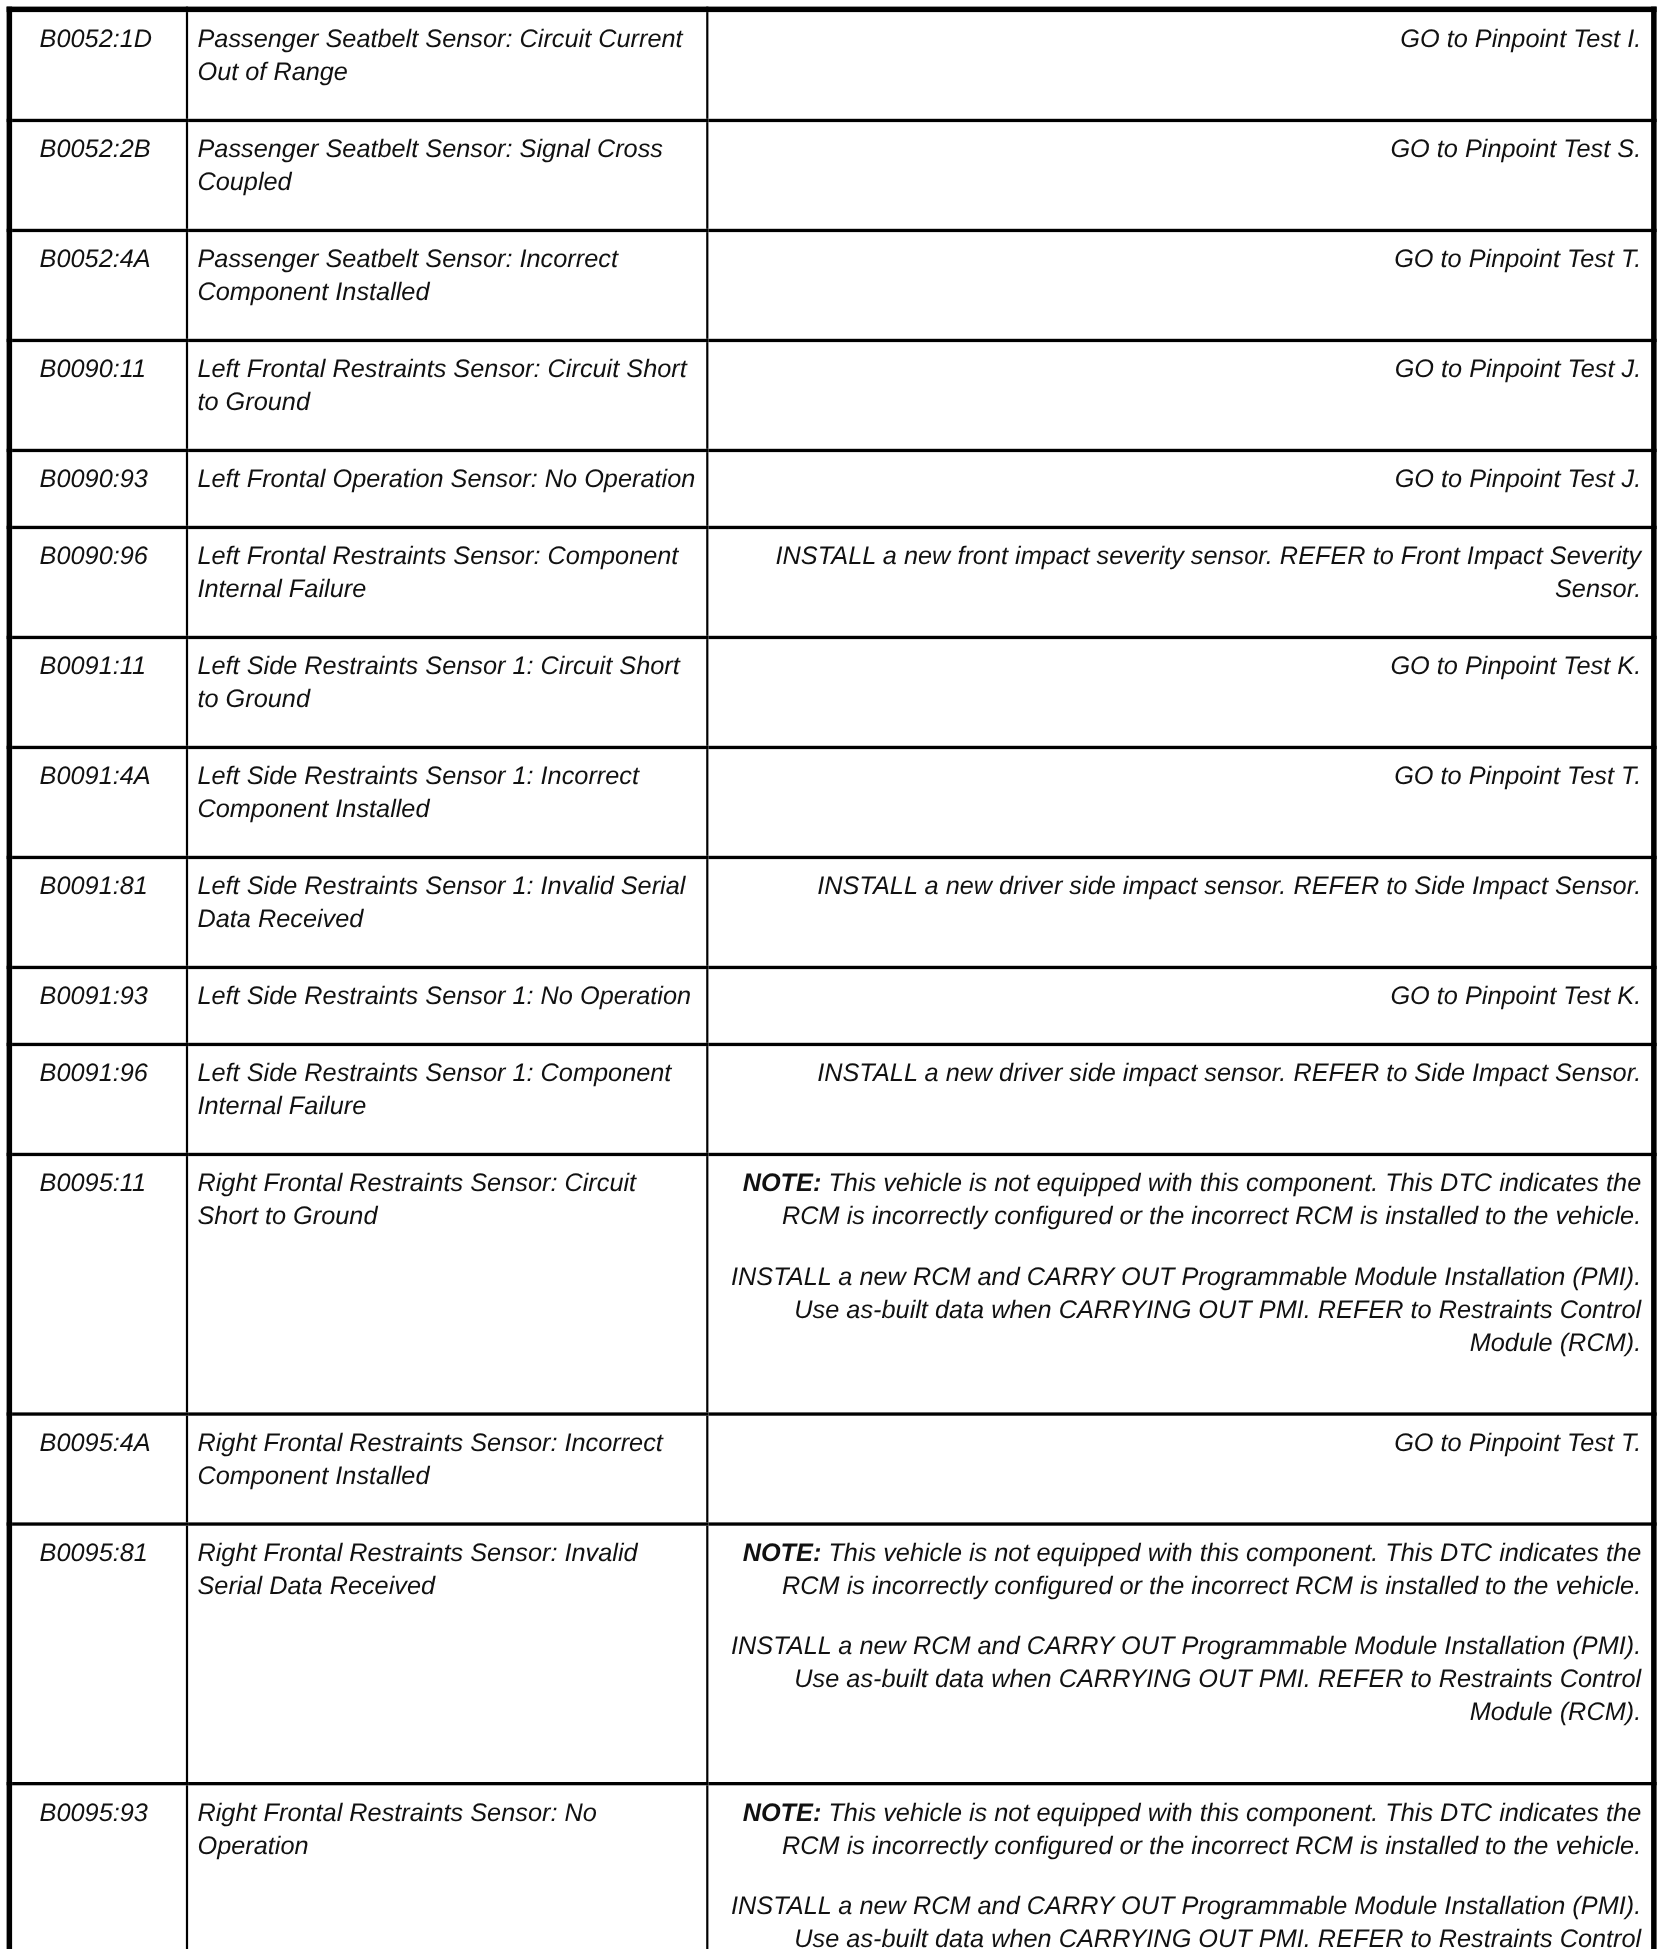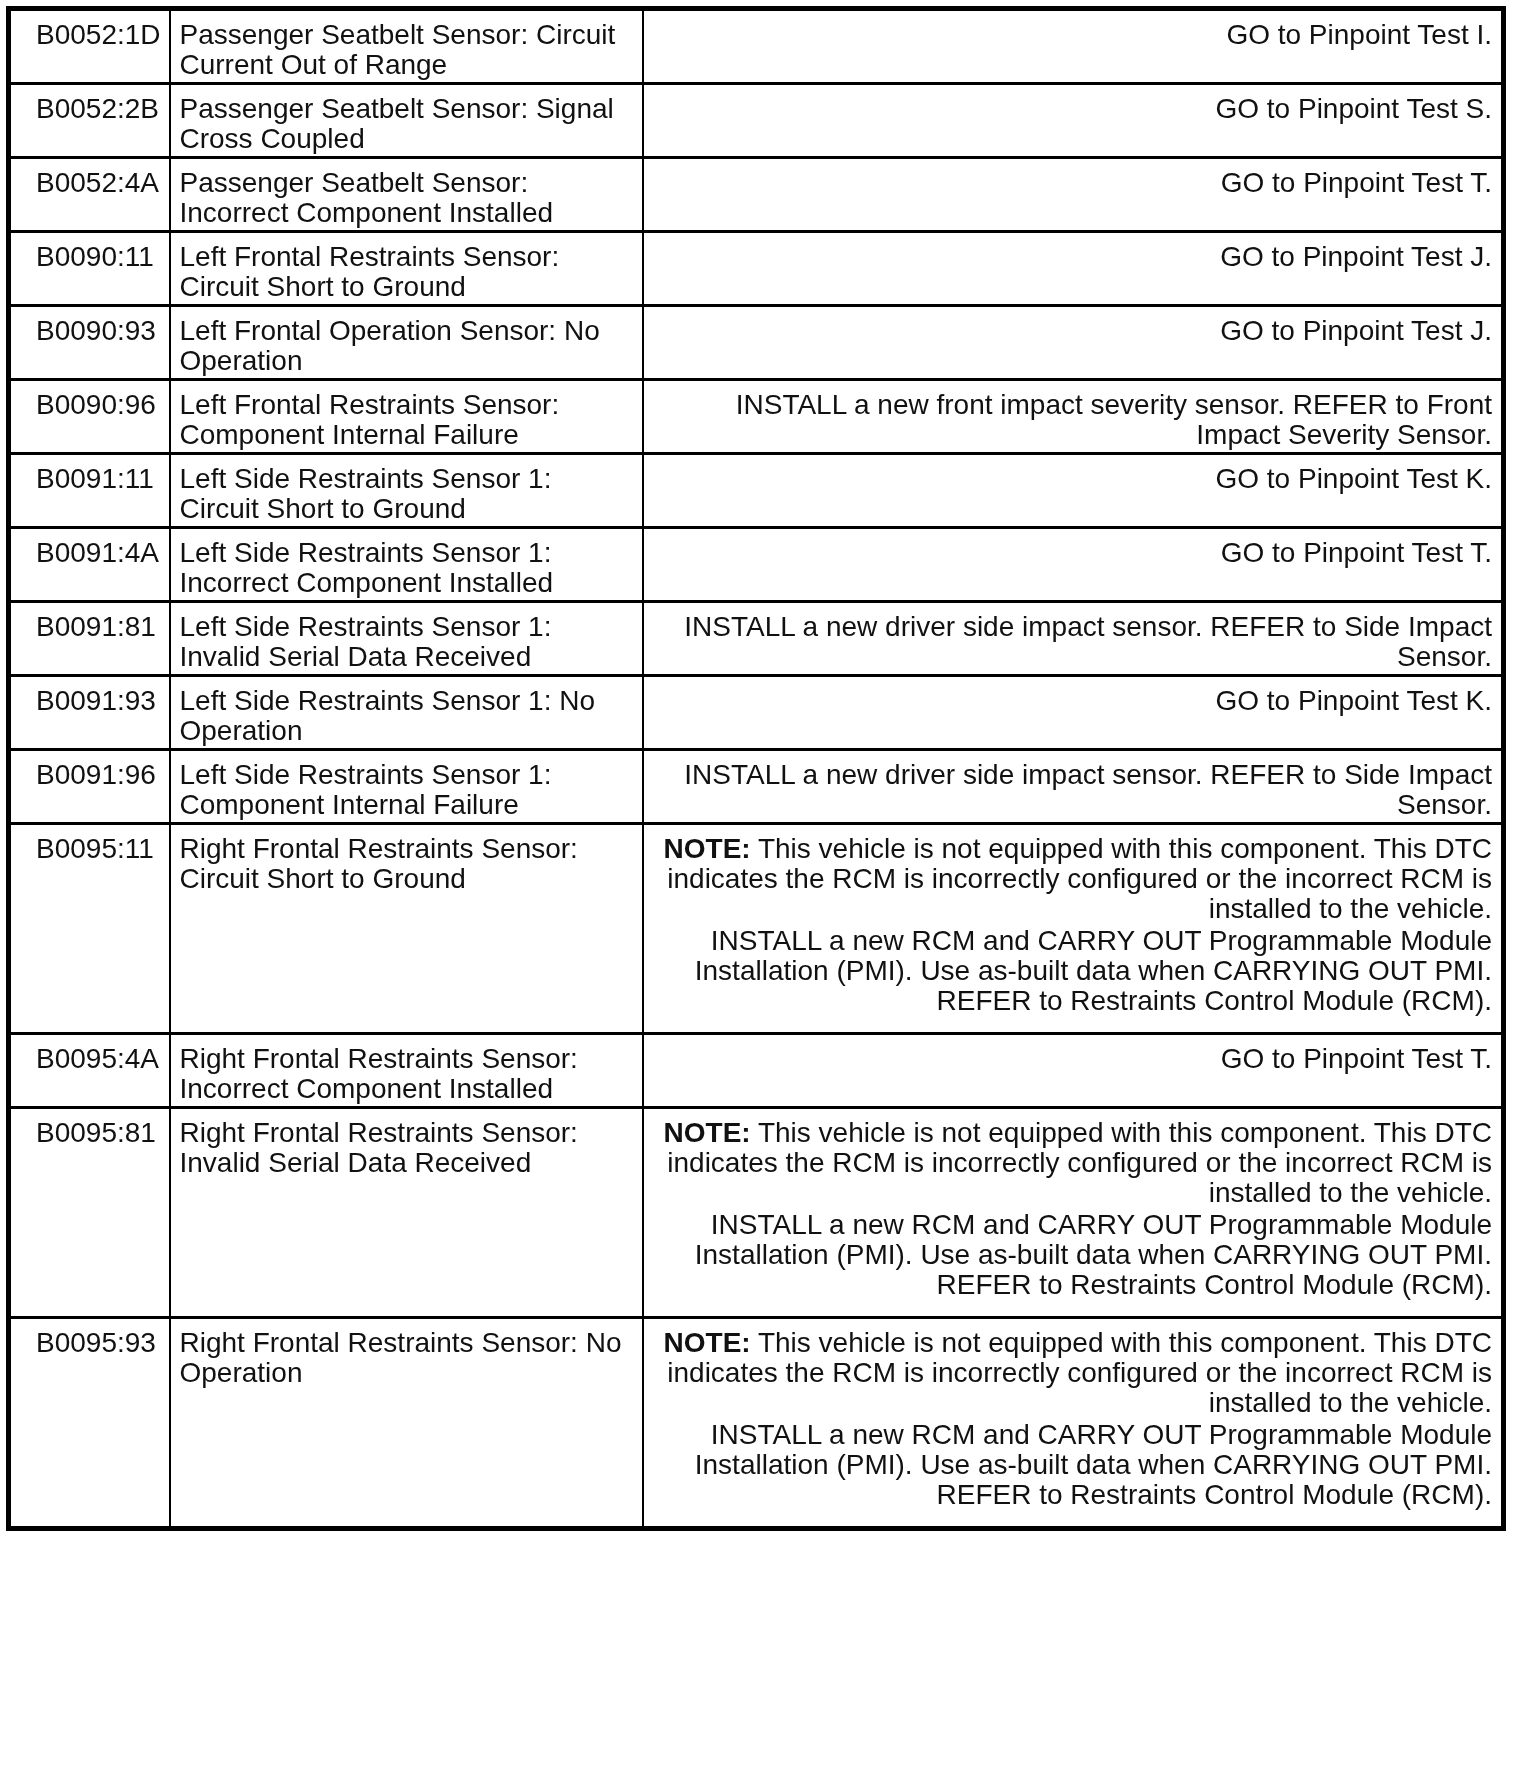--- a/index.html
+++ b/index.html
@@ -2,27 +2,27 @@
 <html><head>
 <meta charset="utf-8">
 <style>
   html, body { margin: 0; padding: 0; background: #ffffff; }
   body { width: 1520px; height: 1772px; position: relative; overflow: hidden;
          font-family: "Liberation Sans", sans-serif; color: #111; }
   #dtc-table { position: absolute; left: 6px; top: 6px; width: 1500px;
                border-collapse: collapse; border: 5px solid #000; table-layout: fixed; }
   #dtc-table td { border-left: 2px solid #000; border-right: 2px solid #000;
                   border-top: 3px solid #000; border-bottom: 3px solid #000;
-                  vertical-align: top; font-size: 28px; line-height: 30px;
-                  padding: 9px 9px 2px 9px; }
+                  vertical-align: top; font-size: 23px; line-height: 30px;
+                  padding: 9px 9px 28px 9px; font-style: italic; }
   #dtc-table tr:first-child td { border-top: none; }
   #dtc-table td.code { padding-left: 25px; width: 128px; }
   #dtc-table td.desc { width: 452px; }
   .action p { margin: 0; text-align: right; }
-  .action p + p { margin-top: 2px; }
+  .action p + p { margin-top: 25px; }
   .note-label { font-weight: bold; }
   .tall td { height: 196px; }
   .col-code { width: 161px; } .col-desc { width: 473px; } .col-action { width: auto; }
 </style>
 </head>
 <body>
 
 <table id="dtc-table">
   <colgroup>
     <col class="col-code">

